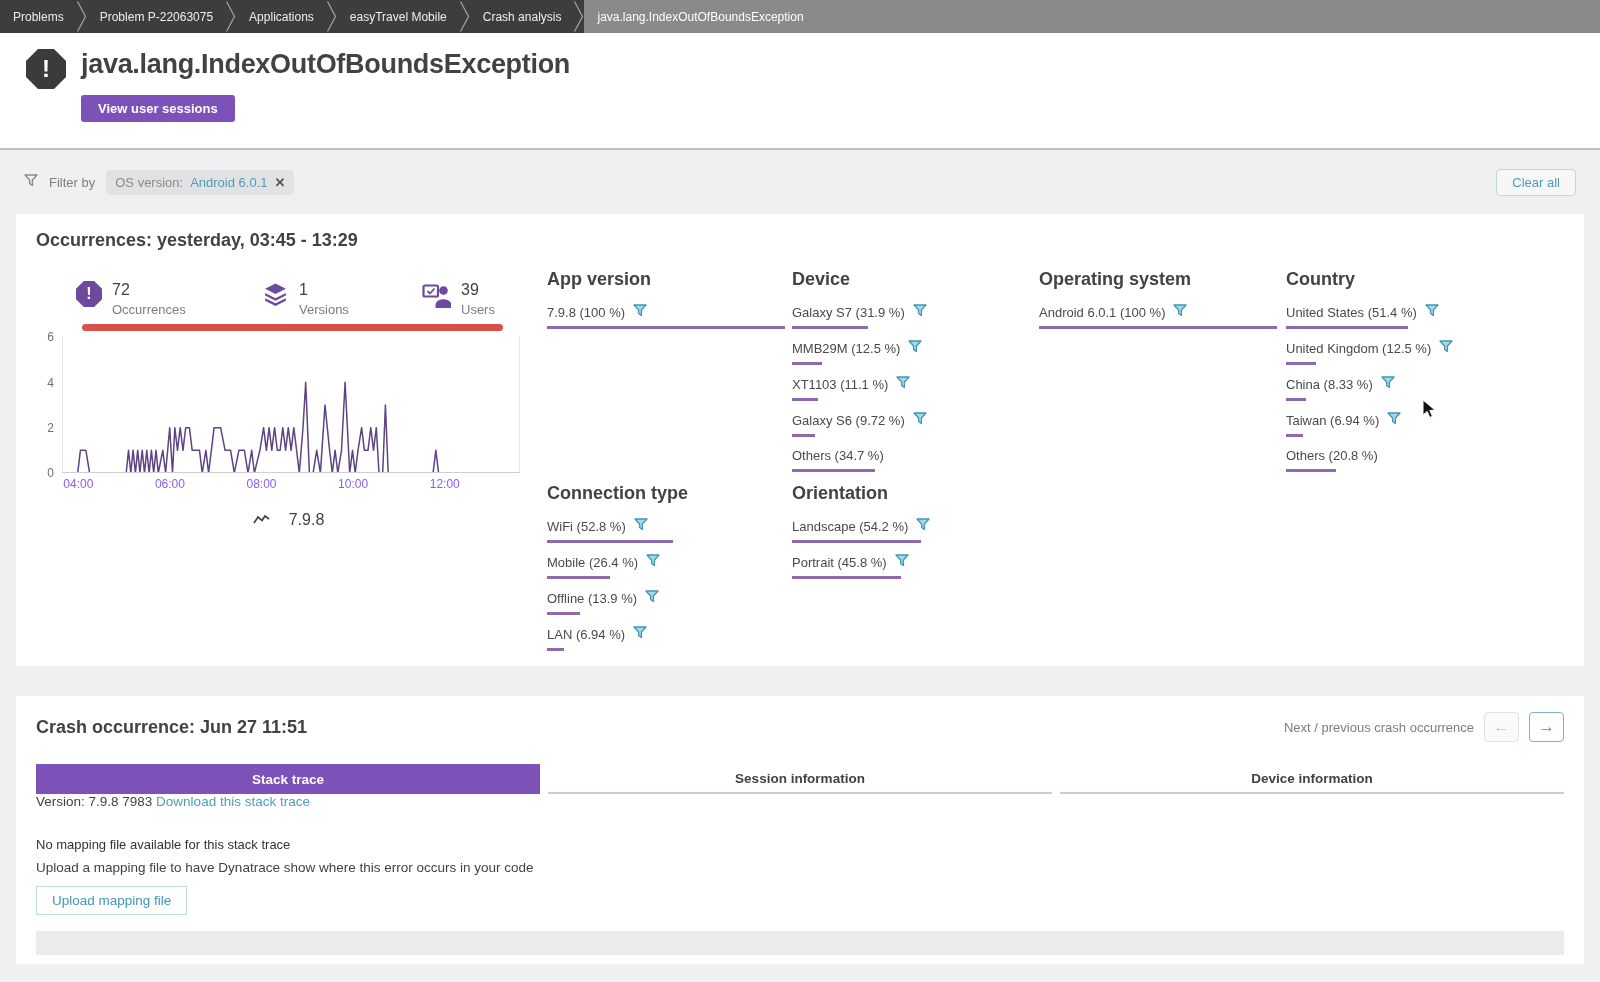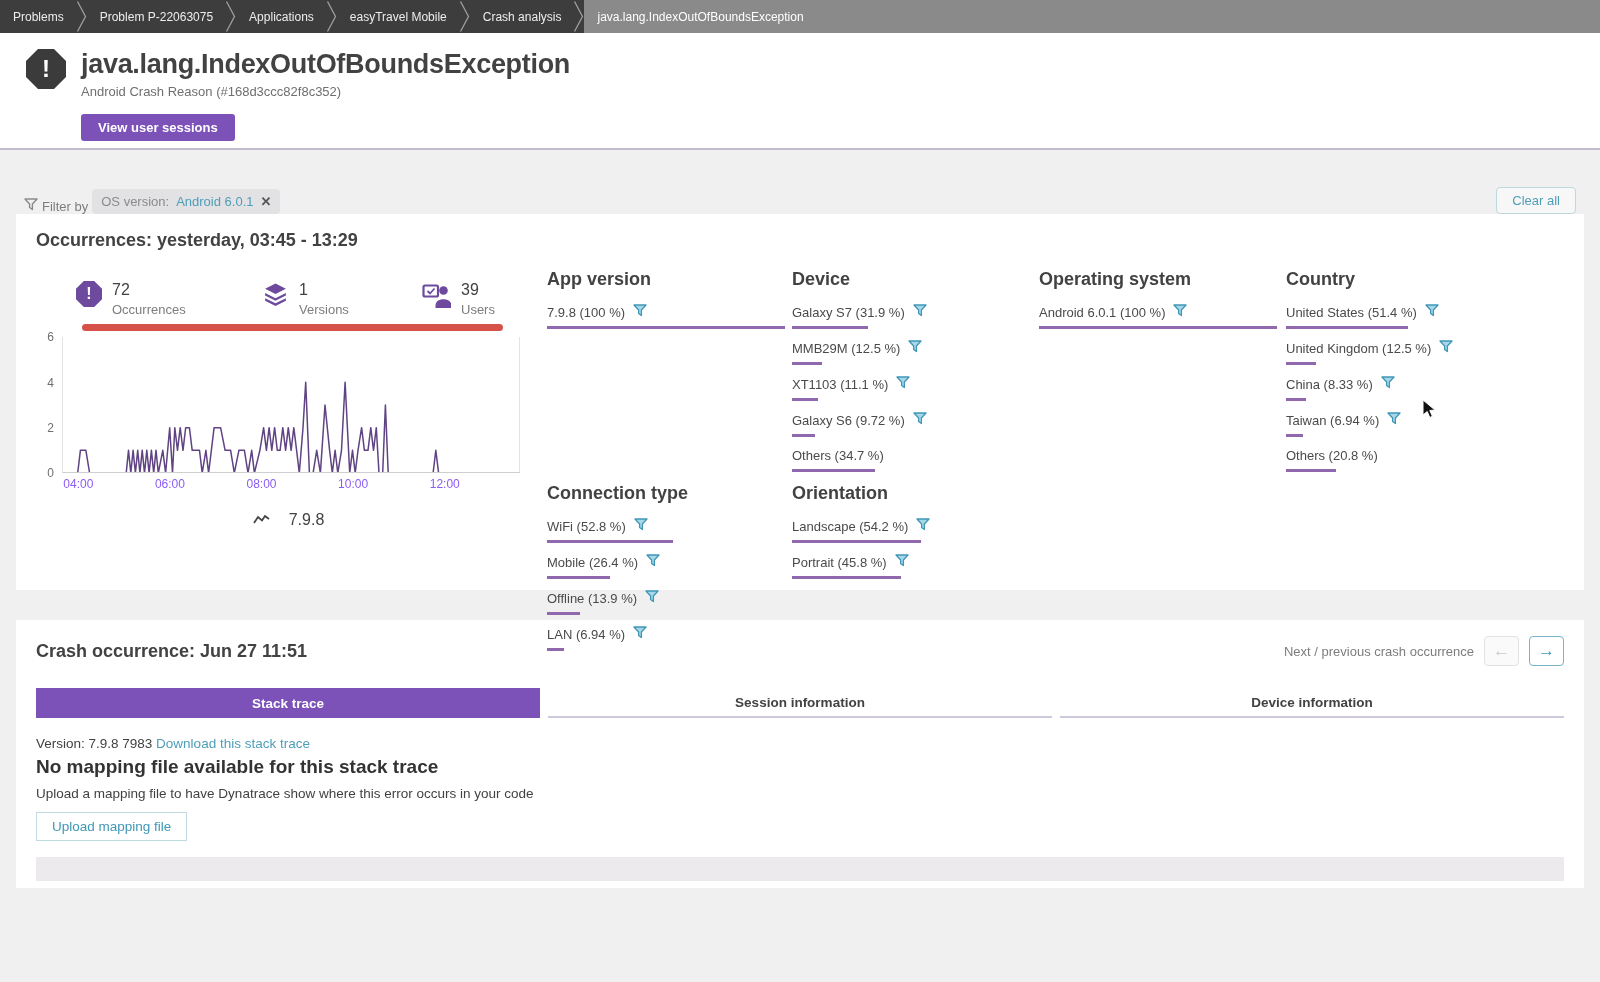--- a/index.html
+++ b/index.html
@@ -21,32 +21,32 @@
              clip-path:polygon(30% 0,70% 0,100% 30%,100% 70%,70% 100%,30% 100%,0 70%,0 30%); }
   .octagon.small { width:26px; height:26px; background:#6d4a9e; font-size:16px; }
   .title-col h1 { font-size:27px; color:#424242; letter-spacing:-0.3px; }
   .subtitle { font-size:13px; color:#6f6f6f; margin-top:4px; }
   .btn-purple { margin-top:15px; background:#7c52b8; color:#fff; border:none; border-radius:3px;
                 font-size:13px; font-weight:bold; padding:6px 17px; cursor:pointer;
                 font-family:inherit; }
 
   
   .content { background:#f1f0f1; height:832px; padding:0 16px; }
-  .filterrow { height:64px; display:flex; align-items:flex-end; gap:4px;
+  .filterrow { height:64px; display:flex; align-items:center; gap:11px;
                font-size:13px; color:#7d7d7d; padding:0 8px; }
   .chip { background:#e2e1e3; border-radius:4px; padding:5px 9px; display:flex; gap:7px;
           align-items:center; font-size:13px; }
   .chip-key { color:#8b8b8b; } .chip-value { color:#4f9eb8; }
   .chip-x { color:#565656; font-weight:bold; cursor:pointer; font-size:13px; }
   .clear-all { margin-left:auto; background:#f7f7f7; border:1px solid #bfd8de; color:#4f9eb8;
                border-radius:4px; font-size:13px; padding:5px 15px; cursor:pointer;
                font-family:inherit; }
 
   .card { background:#fff; }
-  .occ-card { height:376px; padding:16px 20px; }
+  .occ-card { height:452px; padding:16px 20px; }
   .section-title { font-size:18px; color:#424242; font-weight:bold; }
 
   .occ-body { display:flex; margin-top:12px; }
   .chart-col { width:505px; flex:none; padding-top:18px; }
   .stats { display:flex; padding-left:40px; }
   .stat { display:flex; gap:10px; align-items:flex-start; }
   .stat:nth-child(1){ width:186px; } .stat:nth-child(2){ width:160px; }
   .stat-val { font-size:16px; color:#424242; line-height:1.15; }
   .stat-label { font-size:13px; color:#7d7d7d; margin-top:3px; }
 
@@ -79,23 +79,23 @@
              font-family:inherit; }
   .nav-btn.prev { border:1px solid #e2e2e2; color:#c9c9c9; background:#fafafa; }
   .nav-btn.next { border:1px solid #79b4c9; color:#3f97b7; }
 
   .tabs { display:flex; gap:8px; margin-top:22px;justify-content:center; }
   .tab { flex:1; height:30px; display:flex; align-items:center; justify-content:center;
          font-size:13.5px; font-weight:bold; color:#424242; cursor:pointer;
          border-bottom:2px solid #cfc8d8; }
   .tab.active { background:#7c52b8; color:#fff; border-bottom:none; }
 
-  .version-line { margin-top:18px; font-size:13.5px; color:#424242; }
+  .version-line { font-size:13.5px; color:#424242; }
   .link { color:#4f9eb8; cursor:pointer; }
-  .nomap-title { margin-top:5px; font-size:19px; font-weight:bold; color:#333; }
+  .nomap-title { margin-top:28px; font-size:13px; font-weight:normal; color:#333; }
   .nomap-text { margin-top:8px; font-size:13.5px; color:#424242; }
   .upload-btn { margin-top:11px; background:#fff; border:1px solid #bfdbe2; color:#3f97b7;
                 font-size:13.5px; padding:6px 15px; border-radius:0; cursor:pointer;
                 font-family:inherit; }
   .tracebar { margin-top:16px; height:24px; background:#eceaec; }
 
   .cursor { position:absolute; left:1422px; top:399px; z-index:50; pointer-events:none; }
 </style>
 </head>
 <body>
@@ -131,21 +131,20 @@
         <path d="M1.5 1.5 L9.5 16.5 L1.5 31.5" fill="none" stroke="#9f9f9f" stroke-width="1.3"></path>
       </svg>
     </span>
     <div class="crumb last">java.lang.IndexOutOfBoundsException</div>
   </header>
 
 <section class="titlebar">
   <div class="octagon">!</div>
   <div class="title-col">
     <h1>java.lang.IndexOutOfBoundsException</h1>
-    <div class="subtitle">Android Crash Reason (#168d3ccc82f8c352)</div>
     <button class="btn-purple">View user sessions</button>
   </div>
 </section>
 
 <div class="content">
 
   <div class="filterrow">
     <span>
       <svg width="14" height="13" viewBox="0 0 14 13">
           <path d="M1 1 h12 l-4.6 5 v5.5 l-2.8 -2 V6 Z" fill="none" stroke="#8a8a8a" stroke-width="1.4" stroke-linejoin="round"></path>

